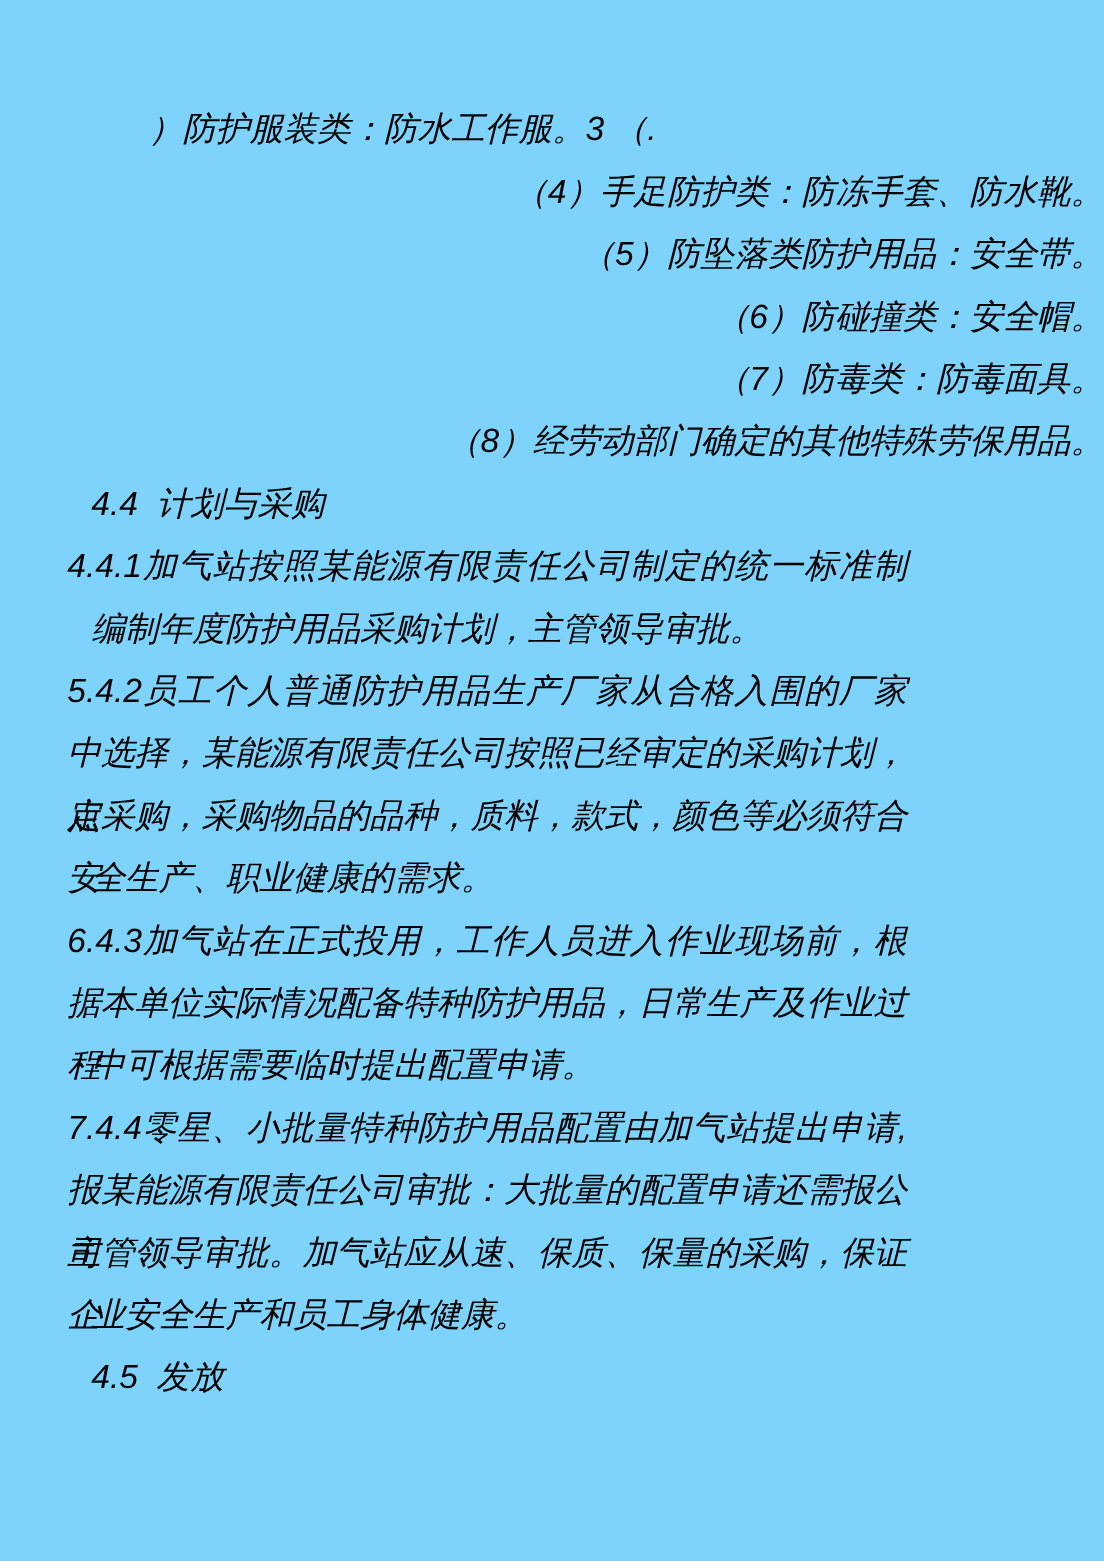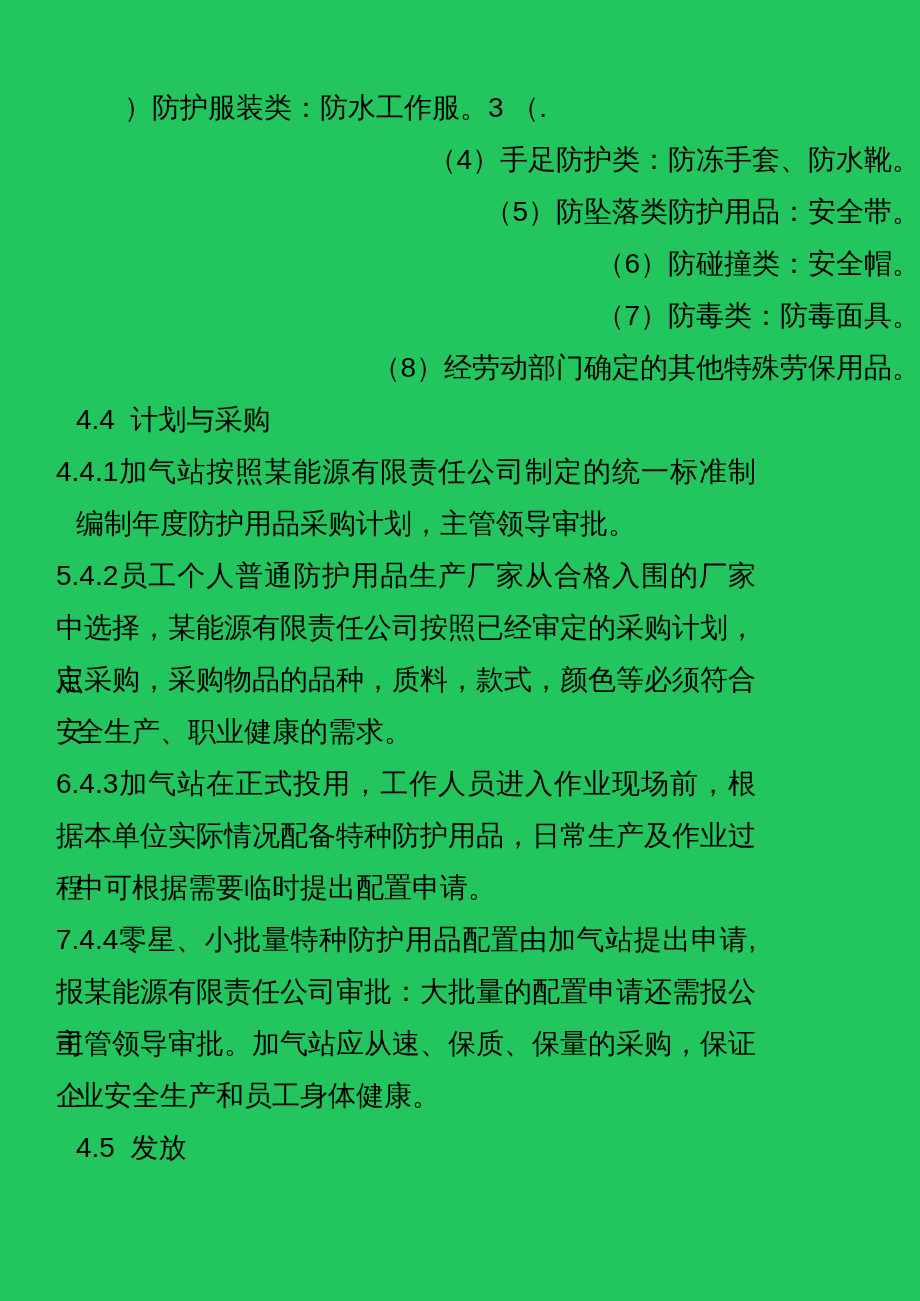--- a/index.html
+++ b/index.html
@@ -49,21 +49,21 @@
     padding-left: 56px;
     width: 700px;
     white-space: normal;
     text-align: justify;
     text-align-last: justify;
   }
 </style>
 </head>
 <body>
 
-<div class="page" style="background: #22c55e; color: rgb(0, 0, 0);">
+<div class="page" style="background: #7dd3fc; color: rgb(0, 0, 0); font-style: italic;">
   <div class="doc">
       <div class="line hang">）防护服装类：防水工作服。3 （.</div>
       <div class="line item">（4）手足防护类：防冻手套、防水靴。</div>
       <div class="line item">（5）防坠落类防护用品：安全带。</div>
       <div class="line item">（6）防碰撞类：安全帽。</div>
       <div class="line item">（7）防毒类：防毒面具。</div>
       <div class="line item">（8）经劳动部门确定的其他特殊劳保用品。</div>
       <div class="line heading">4.4  计划与采购</div>
       <div class="line fill">4.4.1加气站按照某能源有限责任公司制定的统一标准制</div>
       <div class="line body">编制年度防护用品采购计划，主管领导审批。</div>

